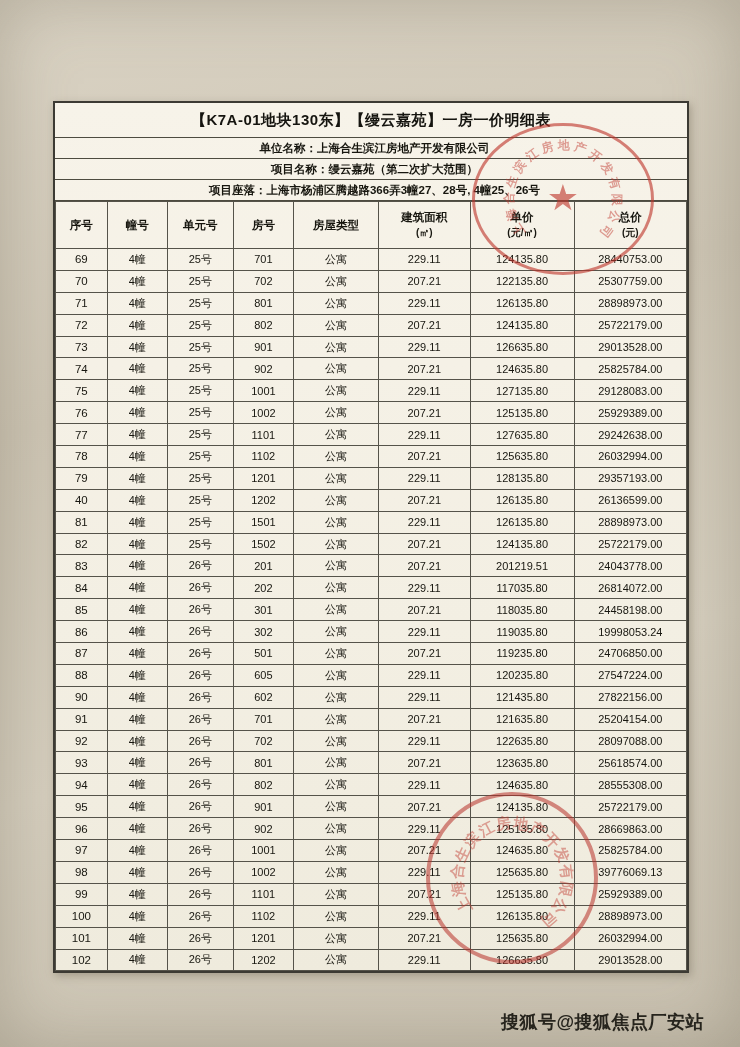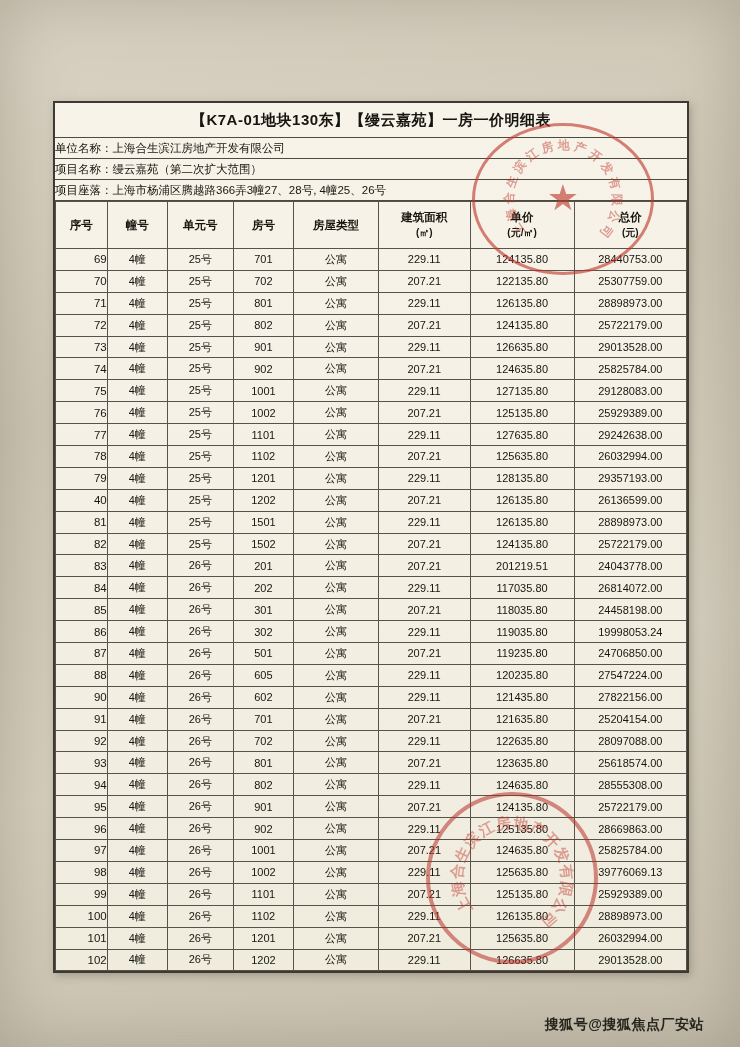--- a/index.html
+++ b/index.html
@@ -19,52 +19,52 @@
     border:2px solid #3c3a33;
     box-shadow:2px 3px 8px rgba(90,80,60,.35);
     margin-top:35px;
   }
   .title{
     height:34px;line-height:34px;text-align:center;
     font-size:15px;font-weight:bold;color:#15140f;
     border-bottom:1px solid #4d4b40;letter-spacing:.5px;
   }
   .meta{
-    height:20px;line-height:20px;
-    font-size:11.5px;font-weight:normal;color:#17160f;
-    border-bottom:1px solid #4d4b40;white-space:nowrap;
+    height:20px;line-height:20px;padding-left:7px;
+    font-size:11.5px;font-weight:bold;color:#17160f;
+    border-bottom:1px solid #4d4b40;white-space:nowrap;text-align:center;
   }
   table{width:100%;border-collapse:collapse;table-layout:fixed;}
   th,td{
     border:1px solid #55534a;text-align:center;color:#17160f;
     padding:0;overflow:hidden;white-space:nowrap;
   }
   thead th{height:46px;font-size:11.5px;font-weight:bold;vertical-align:middle;}
   thead th .l2{font-size:10px;font-weight:bold;margin-top:1px;}
   tbody td{height:20.9px;font-size:11px;}
-  tbody tr td:first-child{font-size:11.5px;text-align:right;}
+  tbody tr td:first-child{font-size:11.5px;}
   
   .seal{position:absolute;pointer-events:none;filter:blur(.4px);}
   .seal .ring{position:absolute;inset:0;border-radius:50%;}
   .seal-top{left:472px;top:123px;width:182px;height:152px;opacity:.62;}
   .seal-top .ring{border:3px solid #bf362c;}
   .seal-top .star{
     position:absolute;left:50%;top:50%;transform:translate(-50%,-54%);
     color:#bf362c;font-size:36px;line-height:36px;
   }
   .seal-bottom{left:426px;top:792px;width:172px;height:172px;opacity:.55;}
   .seal-bottom .ring{border:4px solid #b8312a;}
   .arc{position:absolute;left:0;top:0;width:100%;height:100%;}
   .arc span{
     position:absolute;left:50%;top:50%;color:#bf362c;font-weight:bold;
     transform-origin:0 0;
   }
   .watermark{
     position:absolute;right:36px;bottom:13px;
-    font-size:14px;font-weight:bold;color:#26241d;letter-spacing:.5px;
+    font-size:18px;font-weight:bold;color:#26241d;letter-spacing:.5px;
   }
 </style>
 </head>
 <body>
 
 <div class="scan">
 
   <div class="sheet">
     <div class="title">【K7A-01地块130东】【缦云嘉苑】一房一价明细表</div>
 

